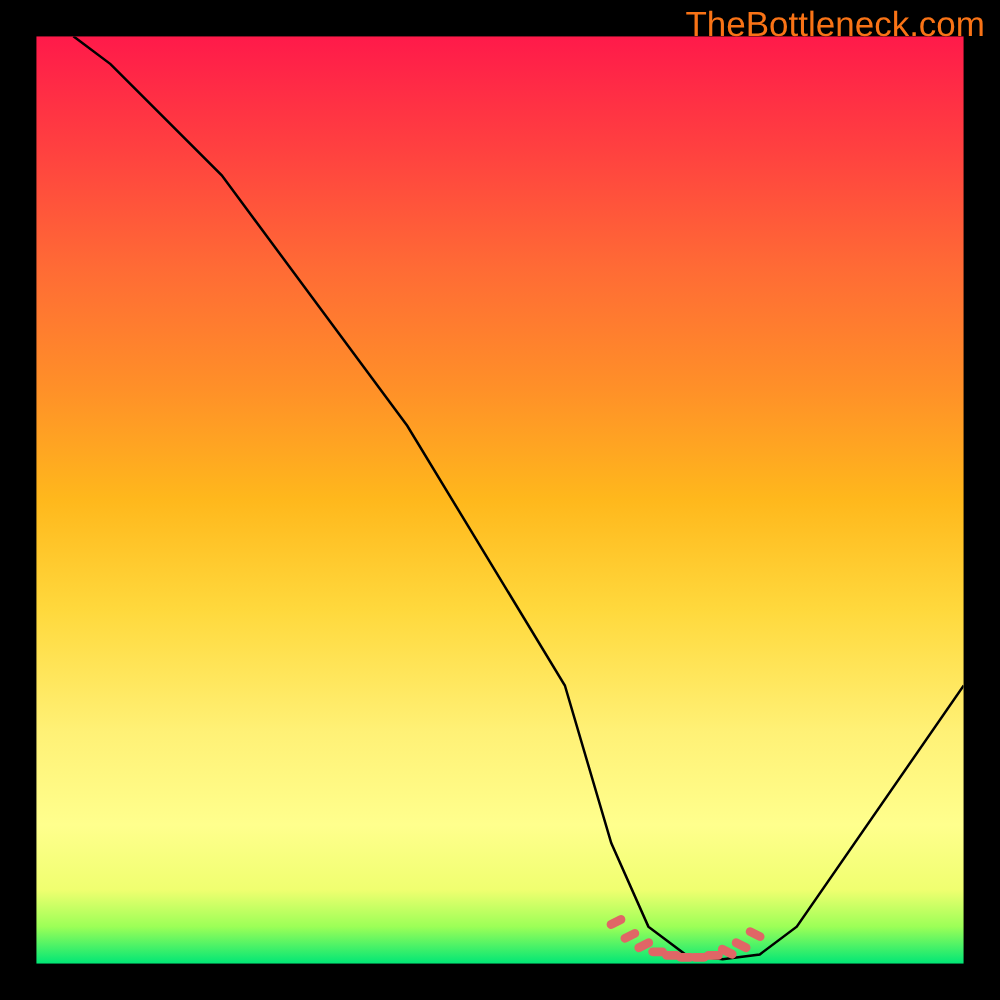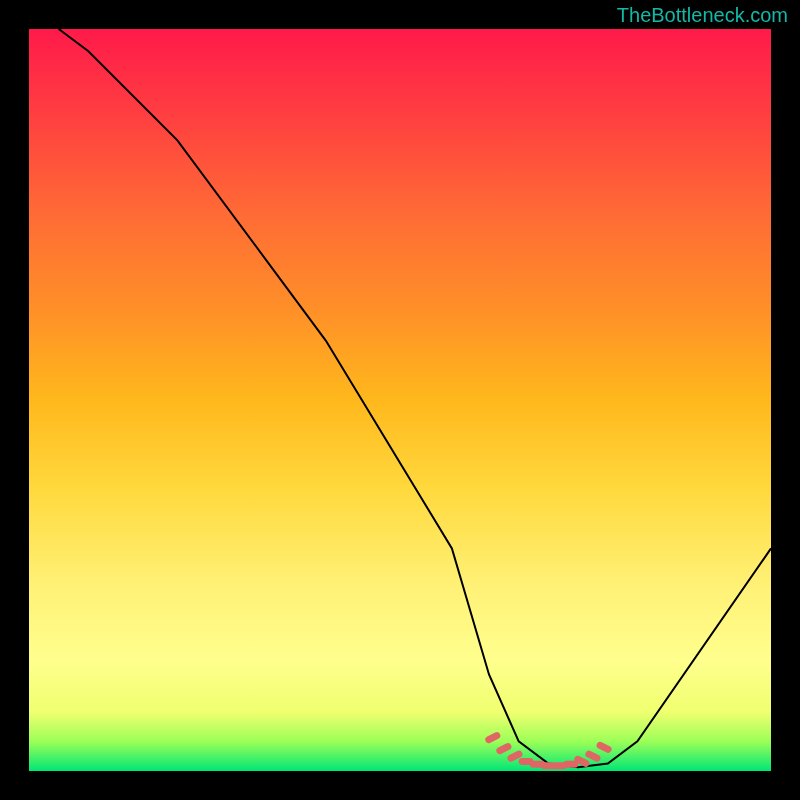--- a/index.html
+++ b/index.html
@@ -8,22 +8,22 @@
     width: 800px;
     height: 800px;
     background: #000;
     font-family: Arial, sans-serif;
     position: relative;
   }
   .watermark {
     position: absolute;
     top: 4px;
     right: 12px;
-    color: #14b8a6;
-    font-size: 20px;
+    color: #f97316;
+    font-size: 28px;
     z-index: 10;
   }
   .plot-area {
     position: absolute;
     left: 29px;
     top: 29px;
     width: 742px;
     height: 742px;
     overflow: hidden;
   }

